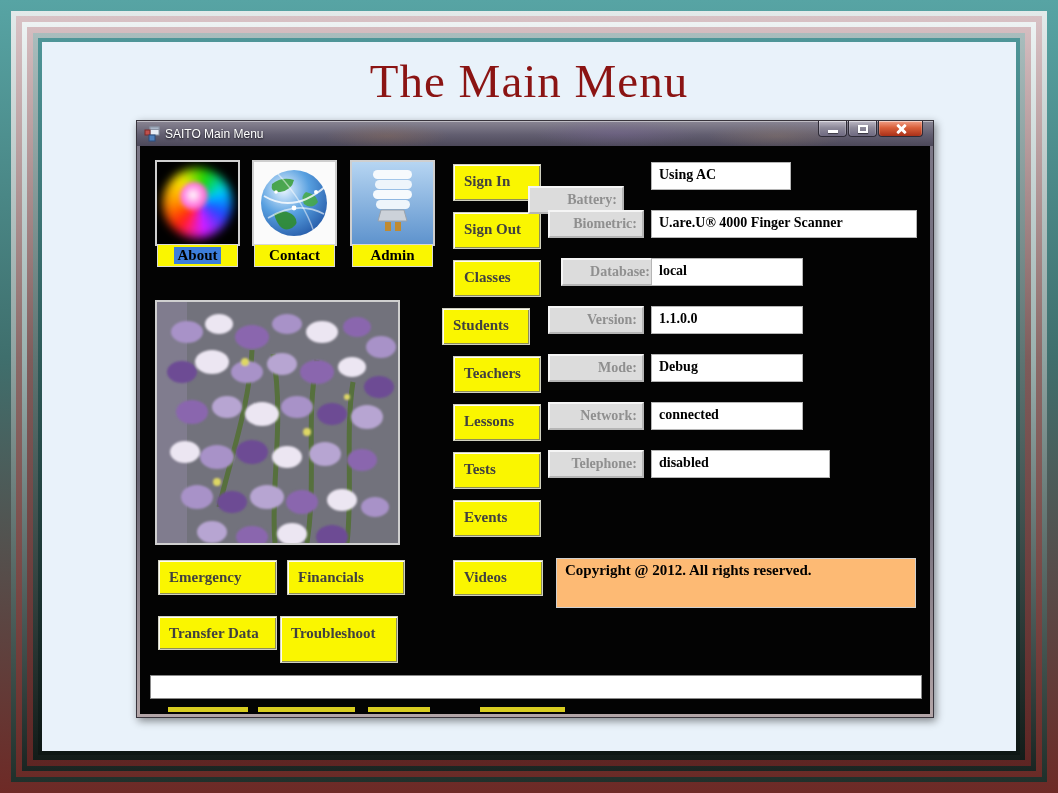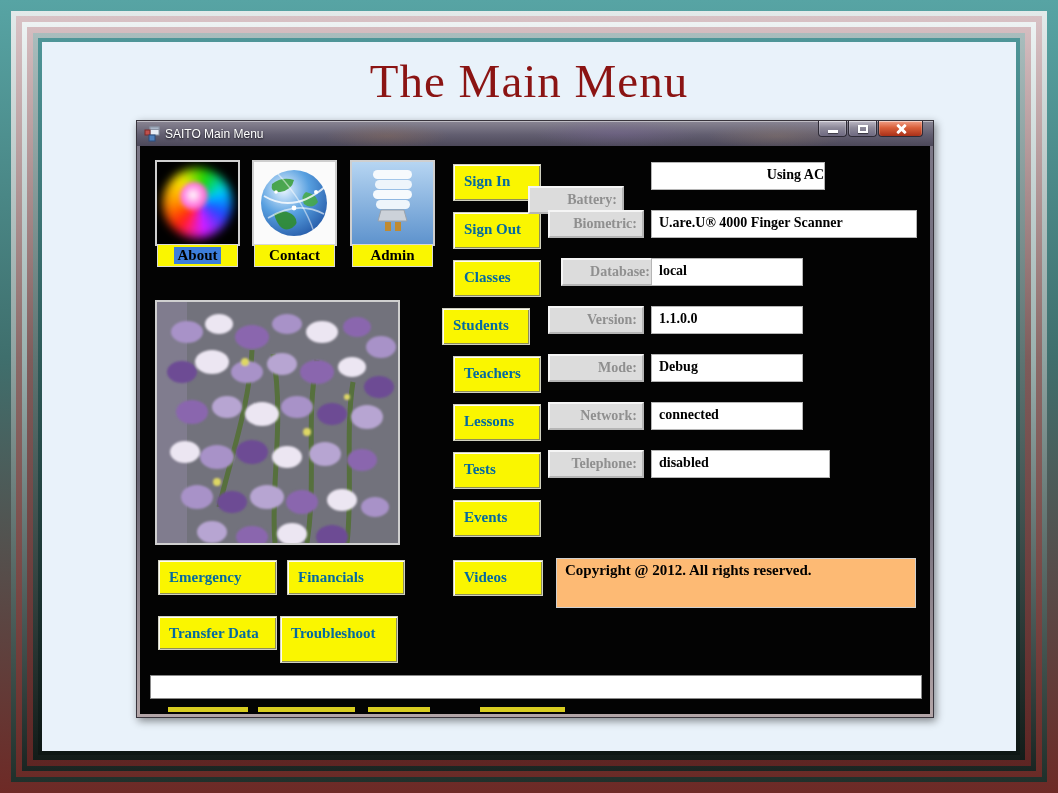--- a/index.html
+++ b/index.html
@@ -63,21 +63,21 @@
     background:conic-gradient(from 220deg at 52% 48%, #e8281e, #f09e1e, #f0e61e, #35c828, #1ec8e8, #2848e8, #b428e8, #e8281e);
     filter:blur(5px) saturate(1.3); }
   .swirl::after { content:''; position:absolute; left:28%; top:24%; width:36%; height:36%;
     border-radius:50%;
     background:radial-gradient(circle at 45% 45%, #ffffff, #ff66d9 55%, rgba(255,102,217,0) 75%);
     filter:blur(2px); }
 
   
   .ybtn { position:absolute; background:#faf600; border:1px solid #d0d0c0;
     box-shadow:inset 1px 1px 0 #fffef0, inset -1px -1px 0 #8f8f58;
-    color:#0369a1; font-weight:bold; font-size:15px; text-align:left;
+    color:#404040; font-weight:bold; font-size:15px; text-align:left;
     padding:8px 0 0 10px; cursor:default; }
 
   
   .slabel { position:absolute; width:96px; height:28px; background:#dcdcdc;
     border:2px solid; border-color:#f5f5f5 #b5b5b5 #b5b5b5 #f5f5f5;
     color:#8f8f8f; font-weight:bold; font-size:14px; text-align:right;
     padding:4px 5px 0 0; }
   .sfield { position:absolute; height:28px; background:#fff; border:1px solid #b5b5b5;
     color:#000; font-weight:bold; font-size:14px; padding:4px 0 0 7px; }
 
@@ -250,21 +250,21 @@
       <div class="ybtn" style="left:313px; top:66px;  width:88px; height:37px;">Sign Out</div>
       <div class="ybtn" style="left:313px; top:114px; width:88px; height:37px;">Classes</div>
       <div class="ybtn" style="left:302px; top:162px; width:88px; height:37px;">Students</div>
       <div class="ybtn" style="left:313px; top:210px; width:88px; height:37px;">Teachers</div>
       <div class="ybtn" style="left:313px; top:258px; width:88px; height:37px;">Lessons</div>
       <div class="ybtn" style="left:313px; top:306px; width:88px; height:37px;">Tests</div>
       <div class="ybtn" style="left:313px; top:354px; width:88px; height:37px;">Events</div>
       <div class="ybtn" style="left:313px; top:414px; width:90px; height:36px;">Videos</div>
 
       <div class="slabel" style="left:388px; top:16px;margin-top:24px;">Battery:</div>
-      <div class="sfield" style="left:511px; top:16px;  width:174px;text-align:right;">Using AC</div>
+      <div class="sfield" style="left:511px; top:16px;  width:140px;">Using AC</div>
       <div class="slabel" style="left:408px; top:64px;">Biometric:</div>
       <div class="sfield" style="left:511px; top:64px;  width:266px;">U.are.U® 4000 Finger Scanner</div>
       <div class="slabel" style="left:421px; top:112px;">Database:</div>
       <div class="sfield" style="left:511px; top:112px; width:152px;">local</div>
       <div class="slabel" style="left:408px; top:160px;">Version:</div>
       <div class="sfield" style="left:511px; top:160px; width:152px;">1.1.0.0</div>
       <div class="slabel" style="left:408px; top:208px;">Mode:</div>
       <div class="sfield" style="left:511px; top:208px; width:152px;">Debug</div>
       <div class="slabel" style="left:408px; top:256px;">Network:</div>
       <div class="sfield" style="left:511px; top:256px; width:152px;">connected</div>

